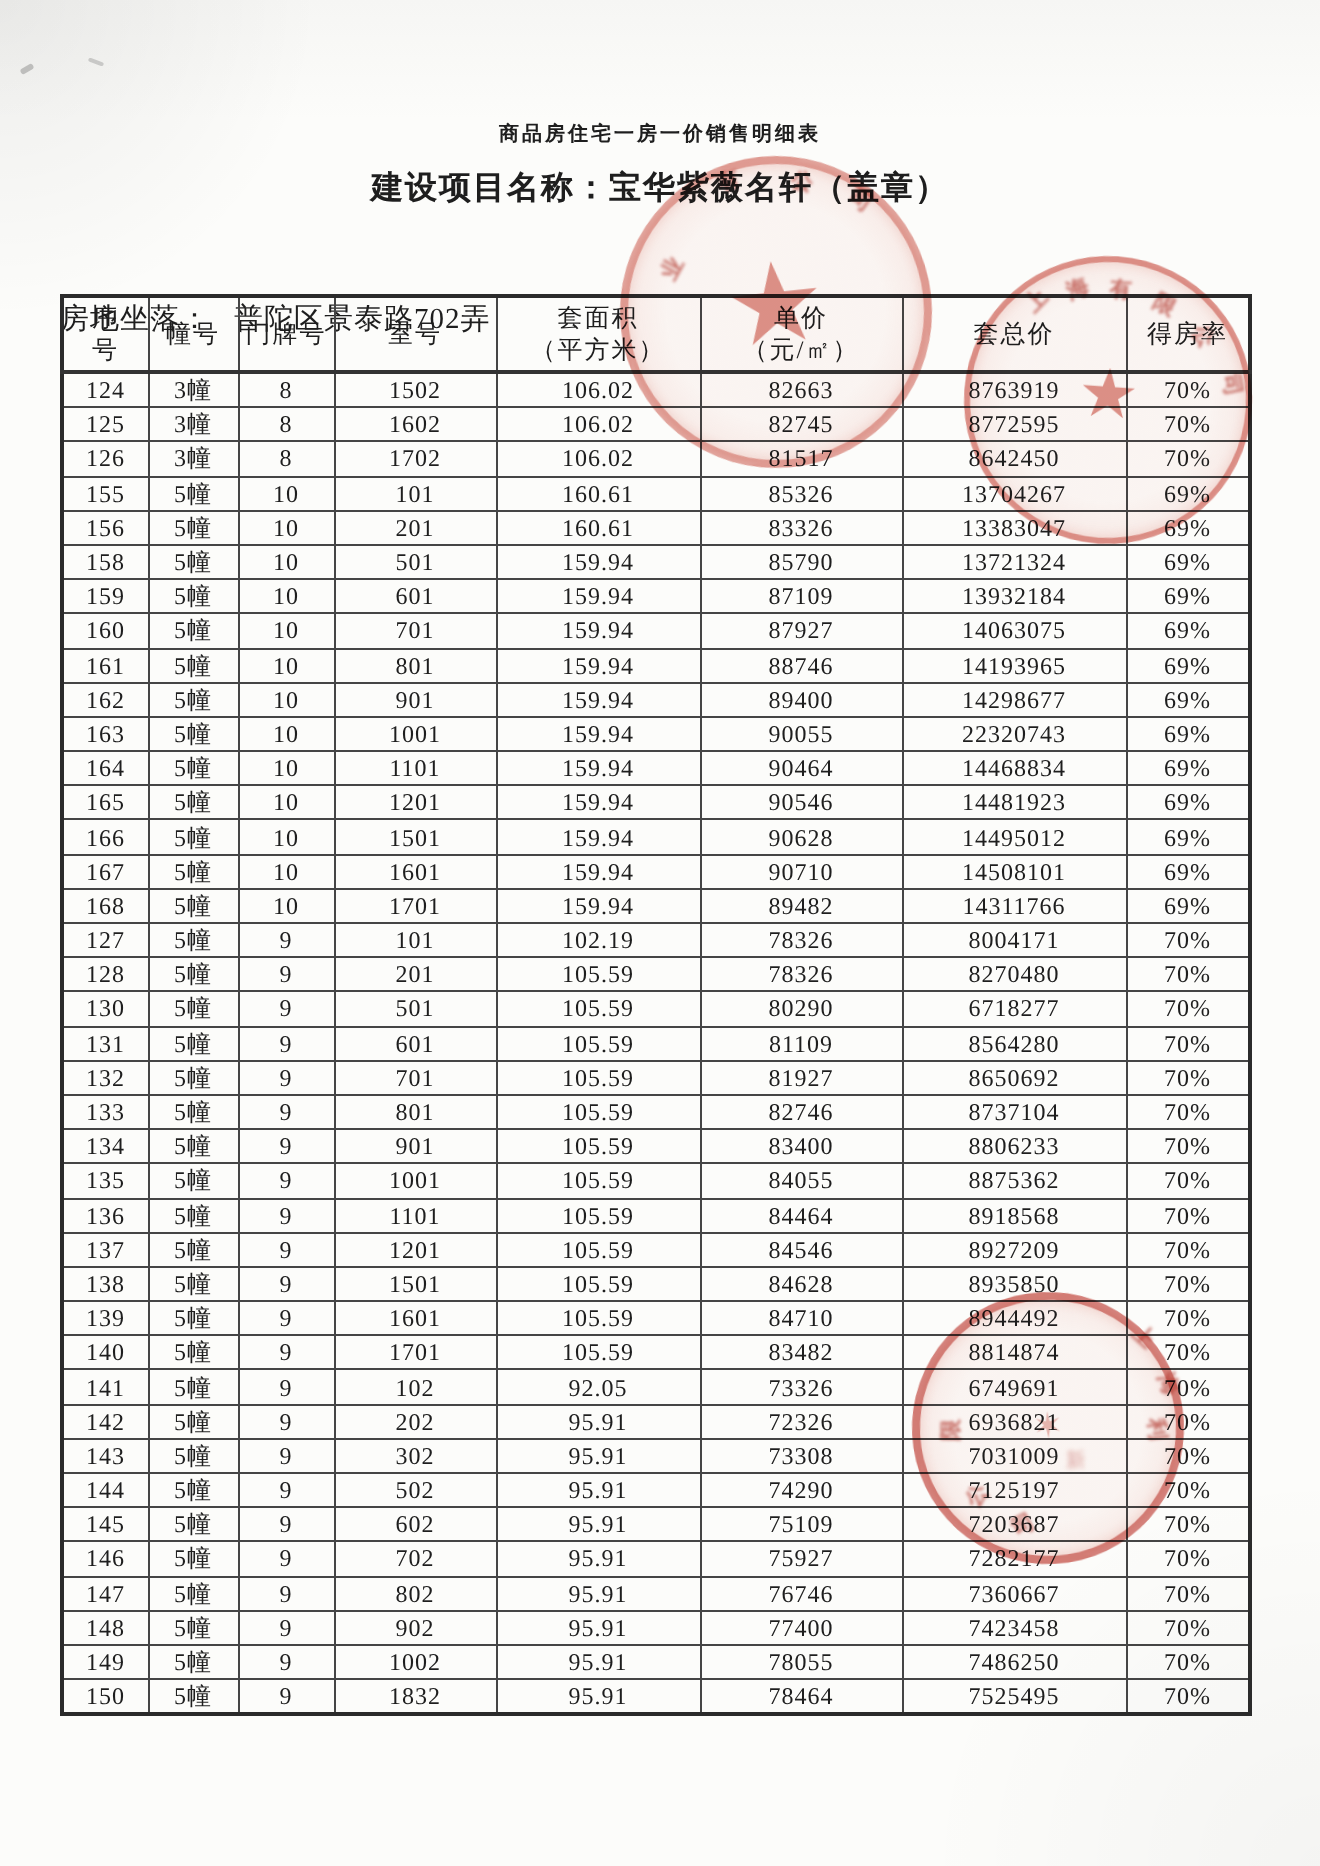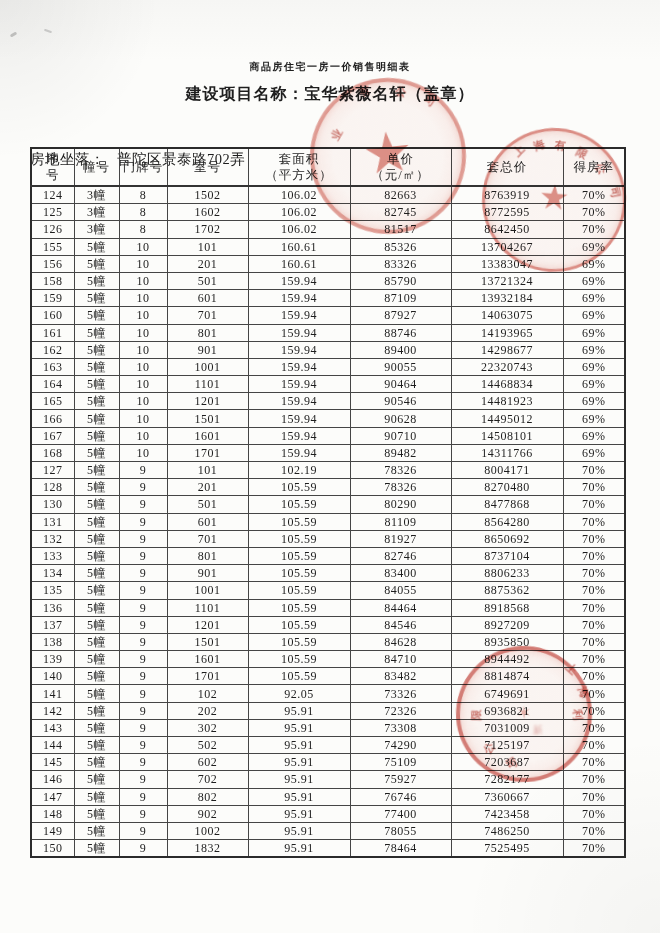--- a/index.html
+++ b/index.html
@@ -288,21 +288,21 @@
           <td>8270480</td>
           <td>70%</td>
         </tr>
         <tr>
           <td>130</td>
           <td>5幢</td>
           <td>9</td>
           <td>501</td>
           <td>105.59</td>
           <td>80290</td>
-          <td>8477868</td>
+          <td>6718277</td>
           <td>70%</td>
         </tr>
         <tr>
           <td>131</td>
           <td>5幢</td>
           <td>9</td>
           <td>601</td>
           <td>105.59</td>
           <td>81109</td>
           <td>8564280</td>

